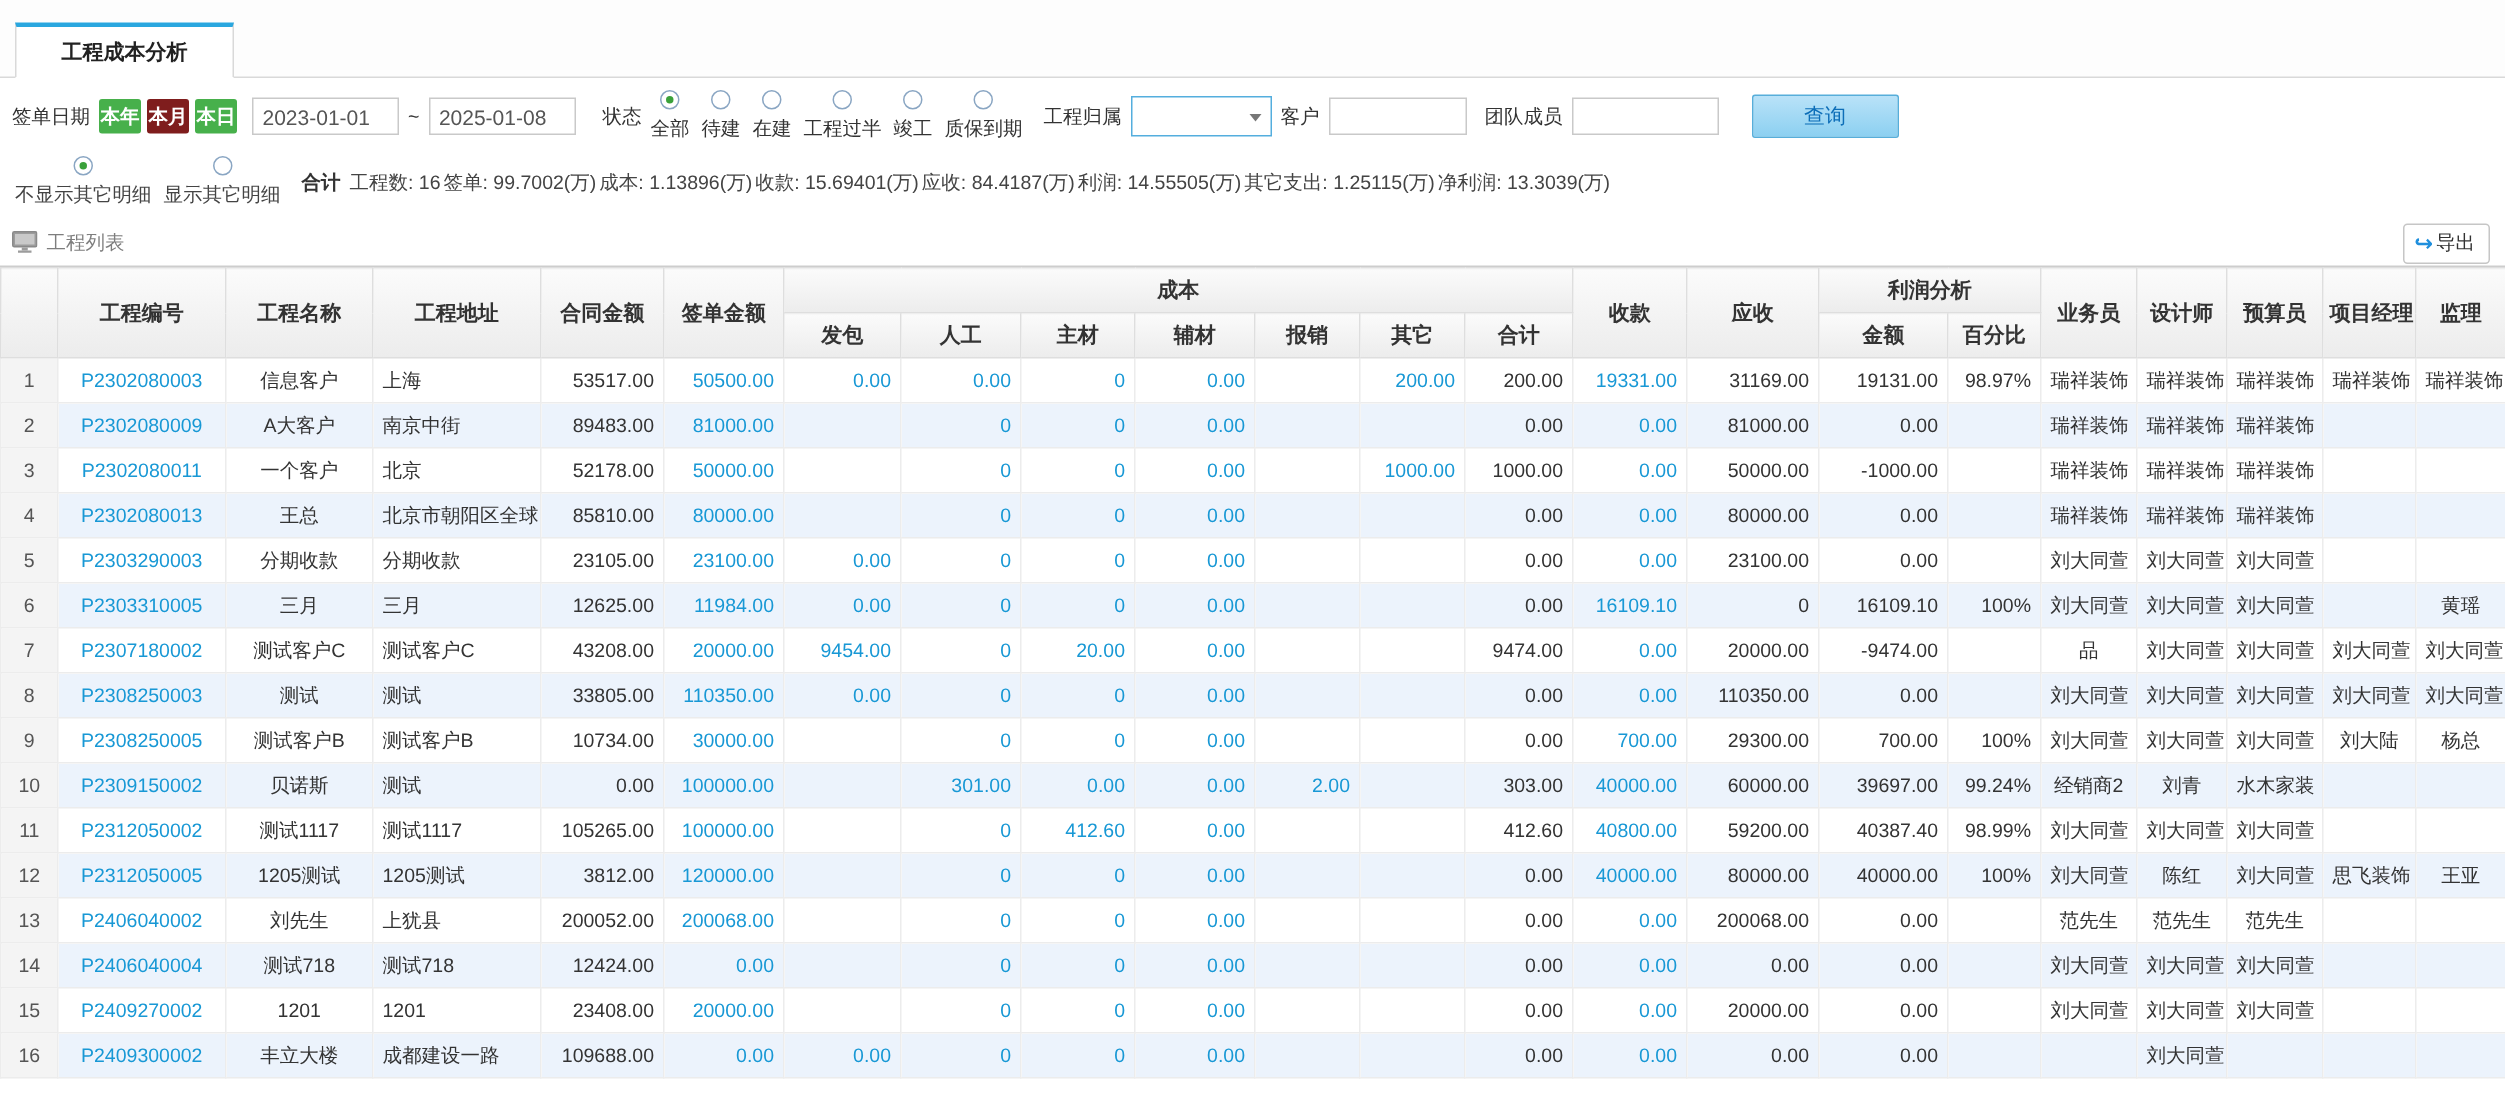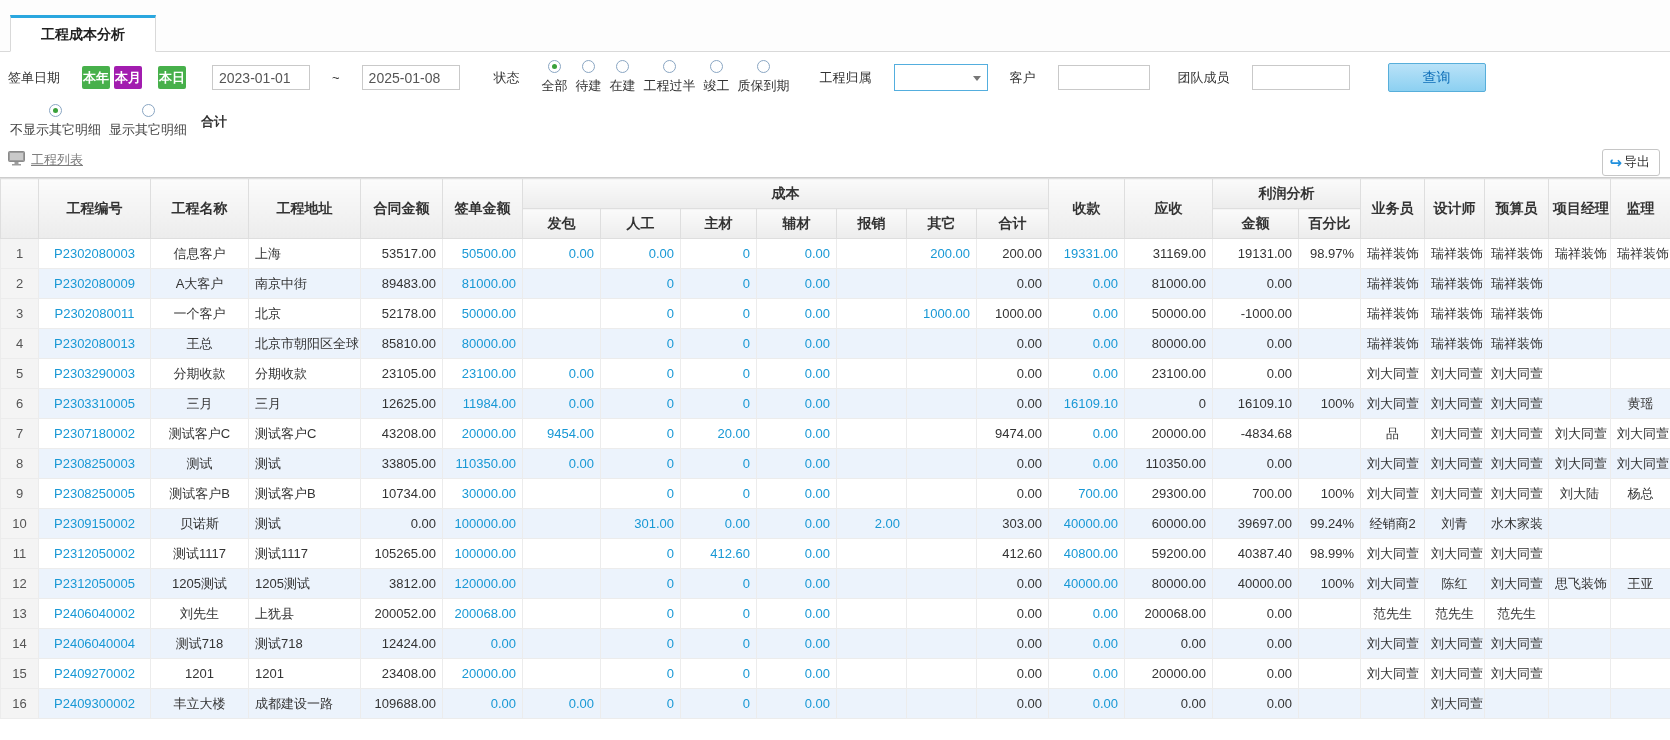--- a/index.html
+++ b/index.html
@@ -10,21 +10,21 @@
     font-family:"Liberation Sans","DejaVu Sans",sans-serif;
     font-size:13px;
   }
   
   .tabstrip { height:52px; background:#fdfdfd; border-bottom:1px solid #d9d9d9;
     display:flex; align-items:flex-end; padding-left:10px; }
   .tab { height:37px; margin-bottom:-1px; background:#fff; position:relative; z-index:2;
     border:1px solid #d9d9d9; border-bottom:1px solid #fff; border-top:3px solid #2aa7df;
     display:flex; align-items:center; padding:0 30px; font-size:14px; font-weight:bold; color:#222; }
   
-  .filterbar { display:flex; align-items:center; padding:8px 8px 6px 8px; gap:22px; white-space:nowrap; }
+  .filterbar { display:flex; align-items:center; padding:8px 8px 6px 8px; gap:6px; white-space:nowrap; }
   .flabel { color:#333; }
   .qbtn { color:#fff; font-weight:bold; padding:4px 1px; border-radius:2px; cursor:pointer;
     display:inline-block; line-height:15px; }
   .txt { border:1px solid #c9c9c9; height:25px; padding:0 6px; font-size:14px; color:#555;
     width:98px; background:#fff; font-family:inherit; }
   .txt.small { width:92px; }
   .radio { width:13px; height:13px; border-radius:50%; border:1px solid #8aa6c3; background:#fff;
     display:inline-block; position:relative; vertical-align:-2px; flex:none; cursor:pointer; }
   .radio.sel::after { content:""; position:absolute; left:3px; top:3px; width:5px; height:5px;
     border-radius:50%; background:#3aa13a; }
@@ -35,22 +35,22 @@
     border-left:4px solid transparent; border-right:4px solid transparent; border-top:5px solid #777; }
   .searchbtn { background:linear-gradient(#b9e2f8,#8cd0f1); border:1px solid #57aeda; color:#0d6eb8;
     width:98px; height:29px; font-size:14px; border-radius:2px; margin-left:16px; cursor:pointer;
     font-family:inherit; }
   
   .summaryrow { display:flex; align-items:center; padding:3px 8px 9px 10px; gap:6px; color:#444;
     white-space:nowrap; }
   .summaryrow b { color:#333; }
   .totitem { margin-right:2px; }
   
-  .listheader { border-bottom:1px solid #cdcdcd; display:flex; 
-    padding:3px 8px 5px 8px; position:relative; height:30px; color:#7e7e7e;text-decoration:underline; }
+  .listheader { border-bottom:1px solid #cdcdcd; display:flex; align-items:center;
+    padding:3px 8px 5px 8px; position:relative; height:30px; color:#7e7e7e; }
   .listheader .ltitle { margin-left:6px; color:#7e7e7e; }
   .exportbtn { position:absolute; right:10px; top:1px; background:#fff; border:1px solid #c6c6c6;
     border-radius:3px; padding:3px 9px 4px 6px; display:flex; align-items:center; gap:2px;
     color:#333; cursor:pointer; font-size:13px; }
   .exportbtn .arr { color:#1f8fdd; font-weight:bold; font-size:15px; line-height:13px; }
   
   table.grid { border-collapse:collapse; table-layout:fixed; width:1670px; }
   .grid th { background:linear-gradient(#fbfbfb,#ececec); border:1px solid #dedede;
     font-size:14px; height:30px; font-weight:bold; color:#333; padding:0 4px; overflow:hidden; white-space:nowrap; }
   .grid td { border:1px solid #ececec; height:30px; padding:0 6px; white-space:nowrap;
@@ -64,21 +64,21 @@
 <body>
 
 <div class="tabstrip">
   <div class="tab">
     <span>工程成本分析</span>
   </div>
 </div>
 
 <div class="filterbar">
   <span class="flabel">签单日期</span>
-  <span id="quick-ranges"><span class="qbtn" style="background: rgb(71, 176, 75); margin-right: 4px;">本年</span><span class="qbtn" style="background: #a21caf; margin-right: 16px;">本月</span><span class="qbtn" style="background: rgb(71, 176, 75); margin-right: 4px;">本日</span></span>
+  <span id="quick-ranges"><span class="qbtn" style="background: rgb(71, 176, 75); margin-right: 4px;">本年</span><span class="qbtn" style="background: #7f1d1d; margin-right: 4px;">本月</span><span class="qbtn" style="background: rgb(71, 176, 75); margin-right: 4px;">本日</span></span>
   <input class="txt" readonly="" value="2023-01-01" style="">
   <span class="flabel">~</span>
   <input class="txt" readonly="" value="2025-01-08" style="">
   <span class="flabel" style="margin-left:12px">状态</span>
   <span id="status-radios" style="display:flex;align-items:center">
       <span class="radio-item">
         <span class="radio sel"></span>
         <span>全部</span>
       </span>
       <span class="radio-item">
@@ -119,20 +119,21 @@
       <span class="radio-item">
         <span class="radio sel"></span>
         <span>不显示其它明细</span>
       </span>
       <span class="radio-item">
         <span class="radio"></span>
         <span>显示其它明细</span>
       </span>
     </span>
   <b>合计</b>
+  <span id="totals"><span class="totitem">工程数: 16</span><span class="totitem">签单: 99.7002(万)</span><span class="totitem">成本: 1.13896(万)</span><span class="totitem">收款: 15.69401(万)</span><span class="totitem">应收: 84.4187(万)</span><span class="totitem">利润: 14.55505(万)</span><span class="totitem">其它支出: 1.25115(万)</span><span class="totitem">净利润: 13.3039(万)</span></span>
 </div>
 
 <div class="listheader">
   <svg width="17" height="15" viewBox="0 0 17 15">
     <rect x="0.5" y="0.5" width="16" height="10" rx="1" fill="#9c9c9c" stroke="#8a8a8a"></rect>
     <rect x="2" y="2" width="13" height="7" fill="#c9c9c9"></rect>
     <rect x="6.5" y="11" width="4" height="2" fill="#9c9c9c"></rect>
     <rect x="4" y="13" width="9" height="1.5" fill="#9c9c9c"></rect>
   </svg>
   <span class="ltitle">工程列表</span>
@@ -351,21 +352,21 @@
         <td class="ar link">20000.00</td>
         <td class="ar link">9454.00</td>
         <td class="ar link">0</td>
         <td class="ar link">20.00</td>
         <td class="ar link">0.00</td>
         <td class="ar"></td>
         <td class="ar"></td>
         <td class="ar">9474.00</td>
         <td class="ar link">0.00</td>
         <td class="ar">20000.00</td>
-        <td class="ar">-4834.68</td>
+        <td class="ar">-9474.00</td>
         <td class="ar"></td>
         <td class="ac">品</td>
         <td class="ac">刘大同萱</td>
         <td class="ac">刘大同萱</td>
         <td class="ac">刘大同萱</td>
         <td class="ac">刘大同萱</td>
       </tr>
       <tr class="alt">
         <td class="idx ac">8</td>
         <td class="ac link">P2308250003</td>

